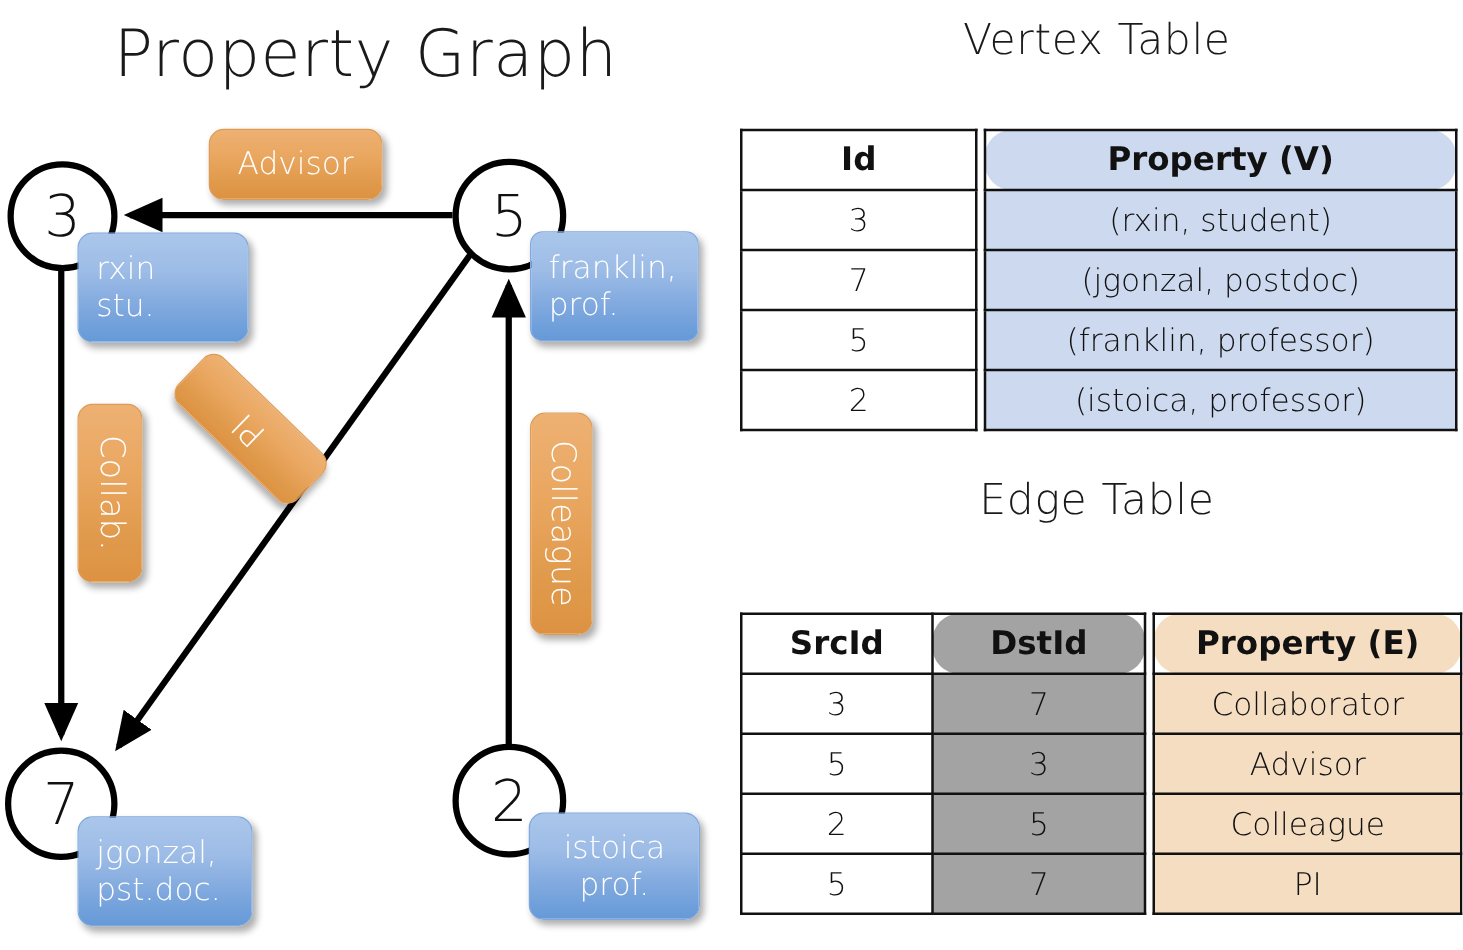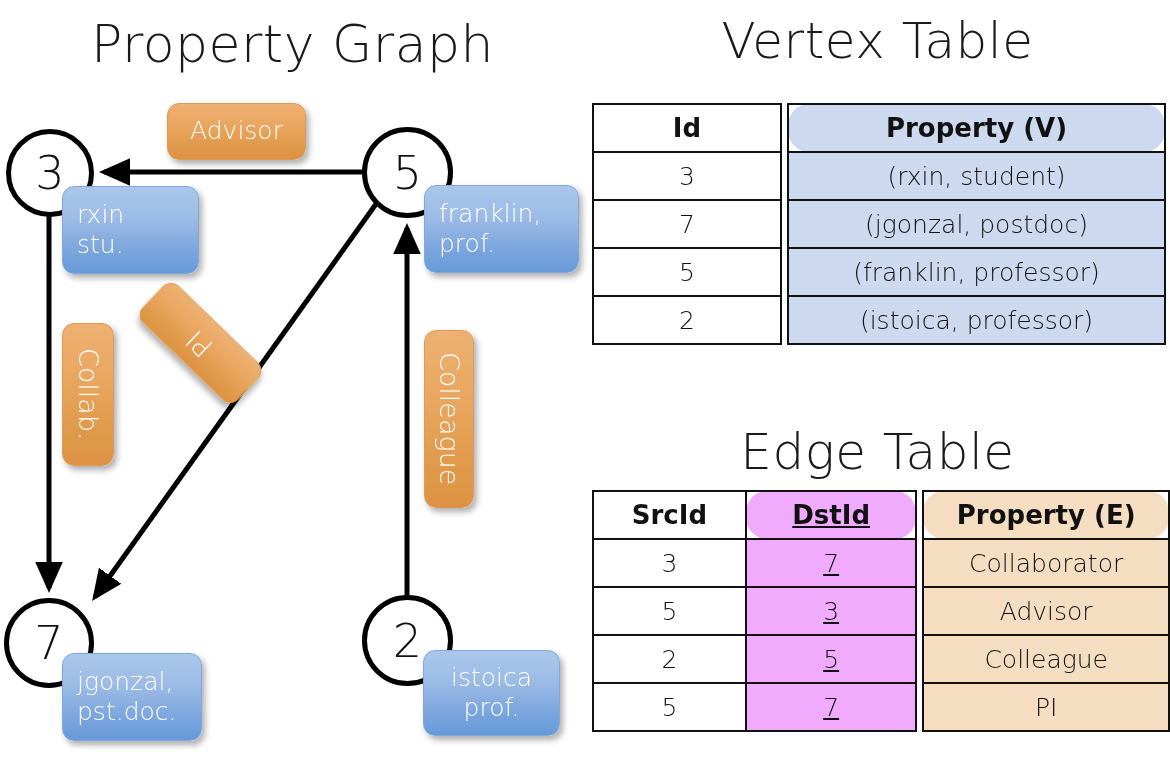--- a/index.html
+++ b/index.html
@@ -18,22 +18,22 @@
     font-size:50px;
     font-weight:300;
     color:#1a1a1a;
     letter-spacing:0.5px;
     white-space:nowrap;
     text-align:center;
     font-family:"DejaVu Sans", sans-serif;
     -webkit-font-smoothing:antialiased;
   }
   #title-property-graph{left:0;top:14px;width:585px;font-size:52px;}
-  #title-vertex-table{left:585px;top:12px;width:585px;font-size:50px;}
-  #title-edge-table{left:585px;top:423px;width:585px;font-size:50px;text-align:center;}
+  #title-vertex-table{left:585px;top:12px;width:585px;font-size:34px;}
+  #title-edge-table{left:585px;top:380px;width:585px;font-size:34px;text-align:center;}
 
   
   #graph-canvas{left:0;top:0;width:585px;height:760px;}
   #graph-edges{position:absolute;left:0;top:0;width:585px;height:760px;}
 
   .node{
     position:absolute;
     border:5px solid #000;
     border-radius:50%;
     background:#fff;
@@ -73,21 +73,21 @@
   }
   .edge-box{
     background:linear-gradient(180deg,#eeb173 0%,#e9a65f 40%,#e09a4c 75%,#dd9242 100%);
     border:1px solid #dd9b55;
     align-items:center;
     justify-content:center;
   }
 
   #box-rxin{left:62px;  top:186px; width:137px;height:88px;}
   #box-jgonzal{left:62px;top:653px; width:140px;height:88px;}
-  #box-franklin{left:424px;top:185px;width:155px;height:88px;}
+  #box-franklin{left:424px;top:185px;width:135px;height:88px;border-radius:10px;}
   #box-istoica{left:423px;top:650px;width:137px;height:86px;align-items:center;}
 
   #box-advisor{left:167px;top:103px;width:139px;height:57px;}
 
   #box-collab{
     left:62px;top:323px;width:52px;height:143px;
     padding:0;
   }
   #box-collab .vtext{
     writing-mode:vertical-rl;
@@ -132,21 +132,21 @@
   }
   .tbl th{font-weight:bold;font-size:26px;border-radius:21px;}
   .sep{border:none !important;width:5px;background:#fff;height:46px;}
 
   #vertex-table{left:592px;top:103px;}
   #vertex-table .c-id{width:186px;background:#fff;}
   #vertex-table .c-prop{width:375px;background:#ccd9ee;}
 
   #edge-table{left:592px;top:490px;}
   #edge-table .c-src{width:152px;background:#fff;}
-  #edge-table .c-dst{width:170px;background:#f0abfc;text-decoration:underline;}
+  #edge-table .c-dst{width:170px;background:#a3a3a3;}
   #edge-table .c-prop{width:245px;background:#f5ddc2;}
 </style>
 </head>
 <body>
 
 <div class="panel" id="graph-canvas">
 
   <div class="title" id="title-property-graph">Property Graph</div>
 
   <svg id="graph-edges" viewBox="0 0 585 760" xmlns="http://www.w3.org/2000/svg">

